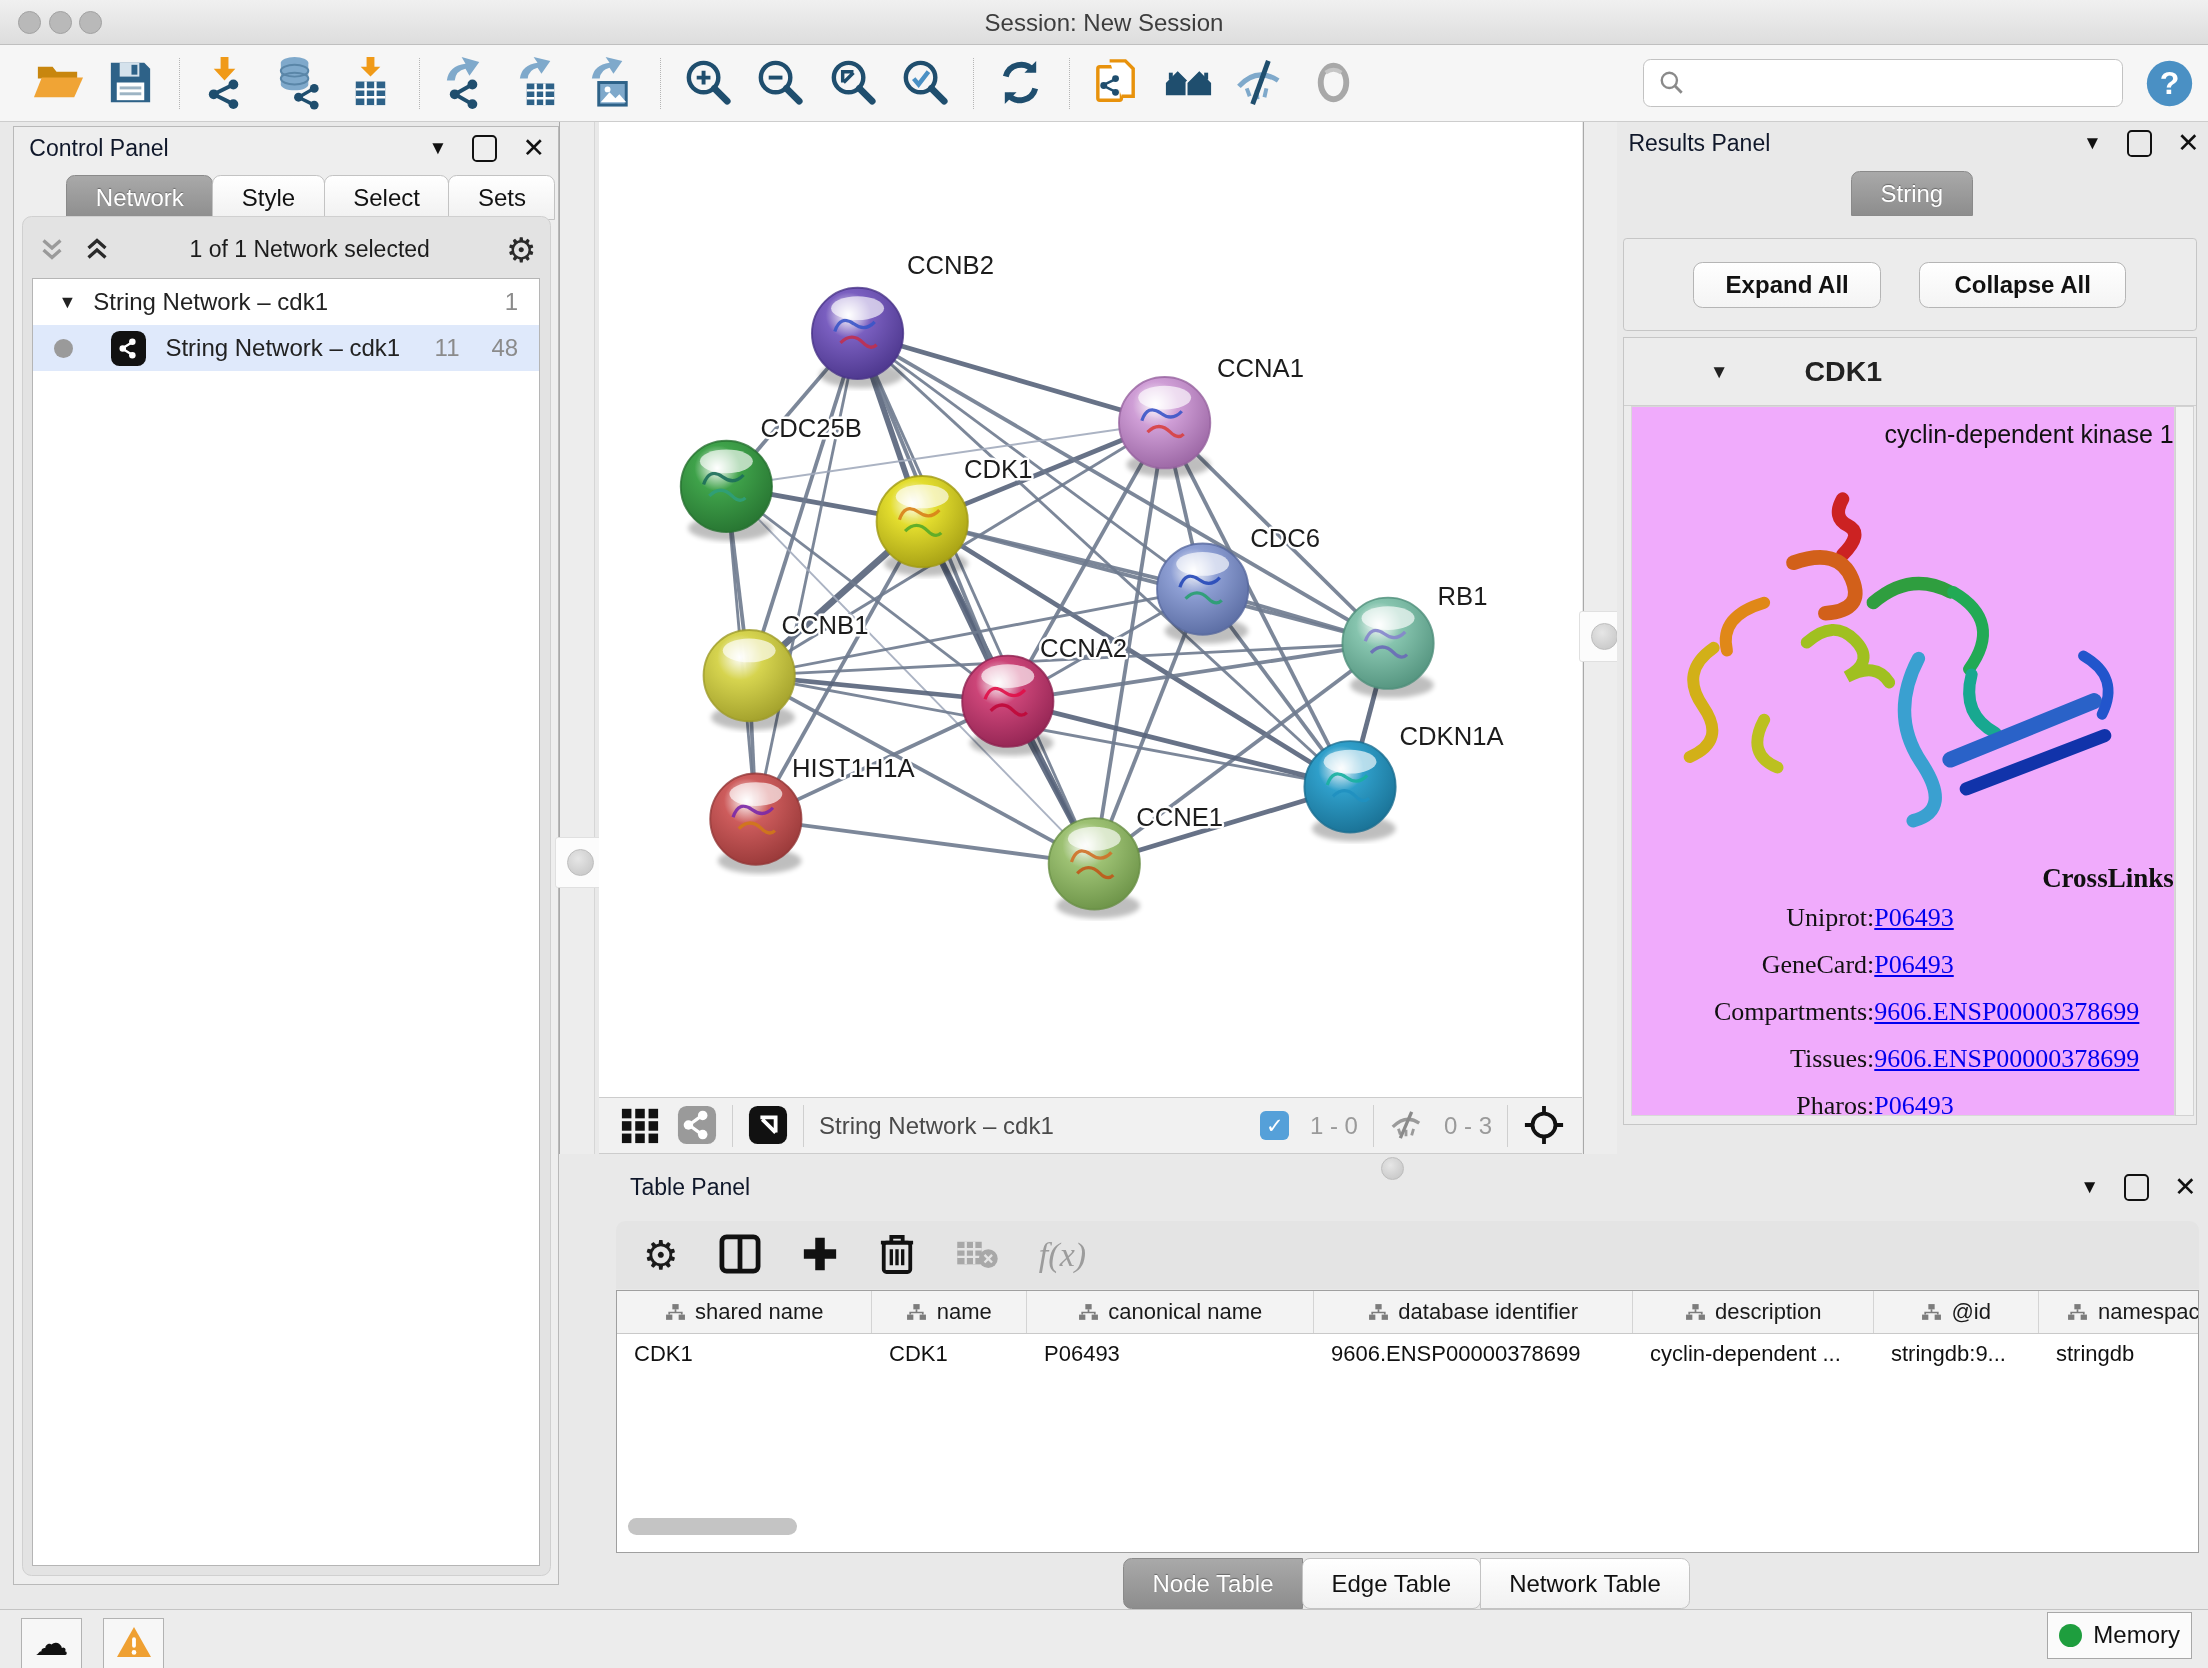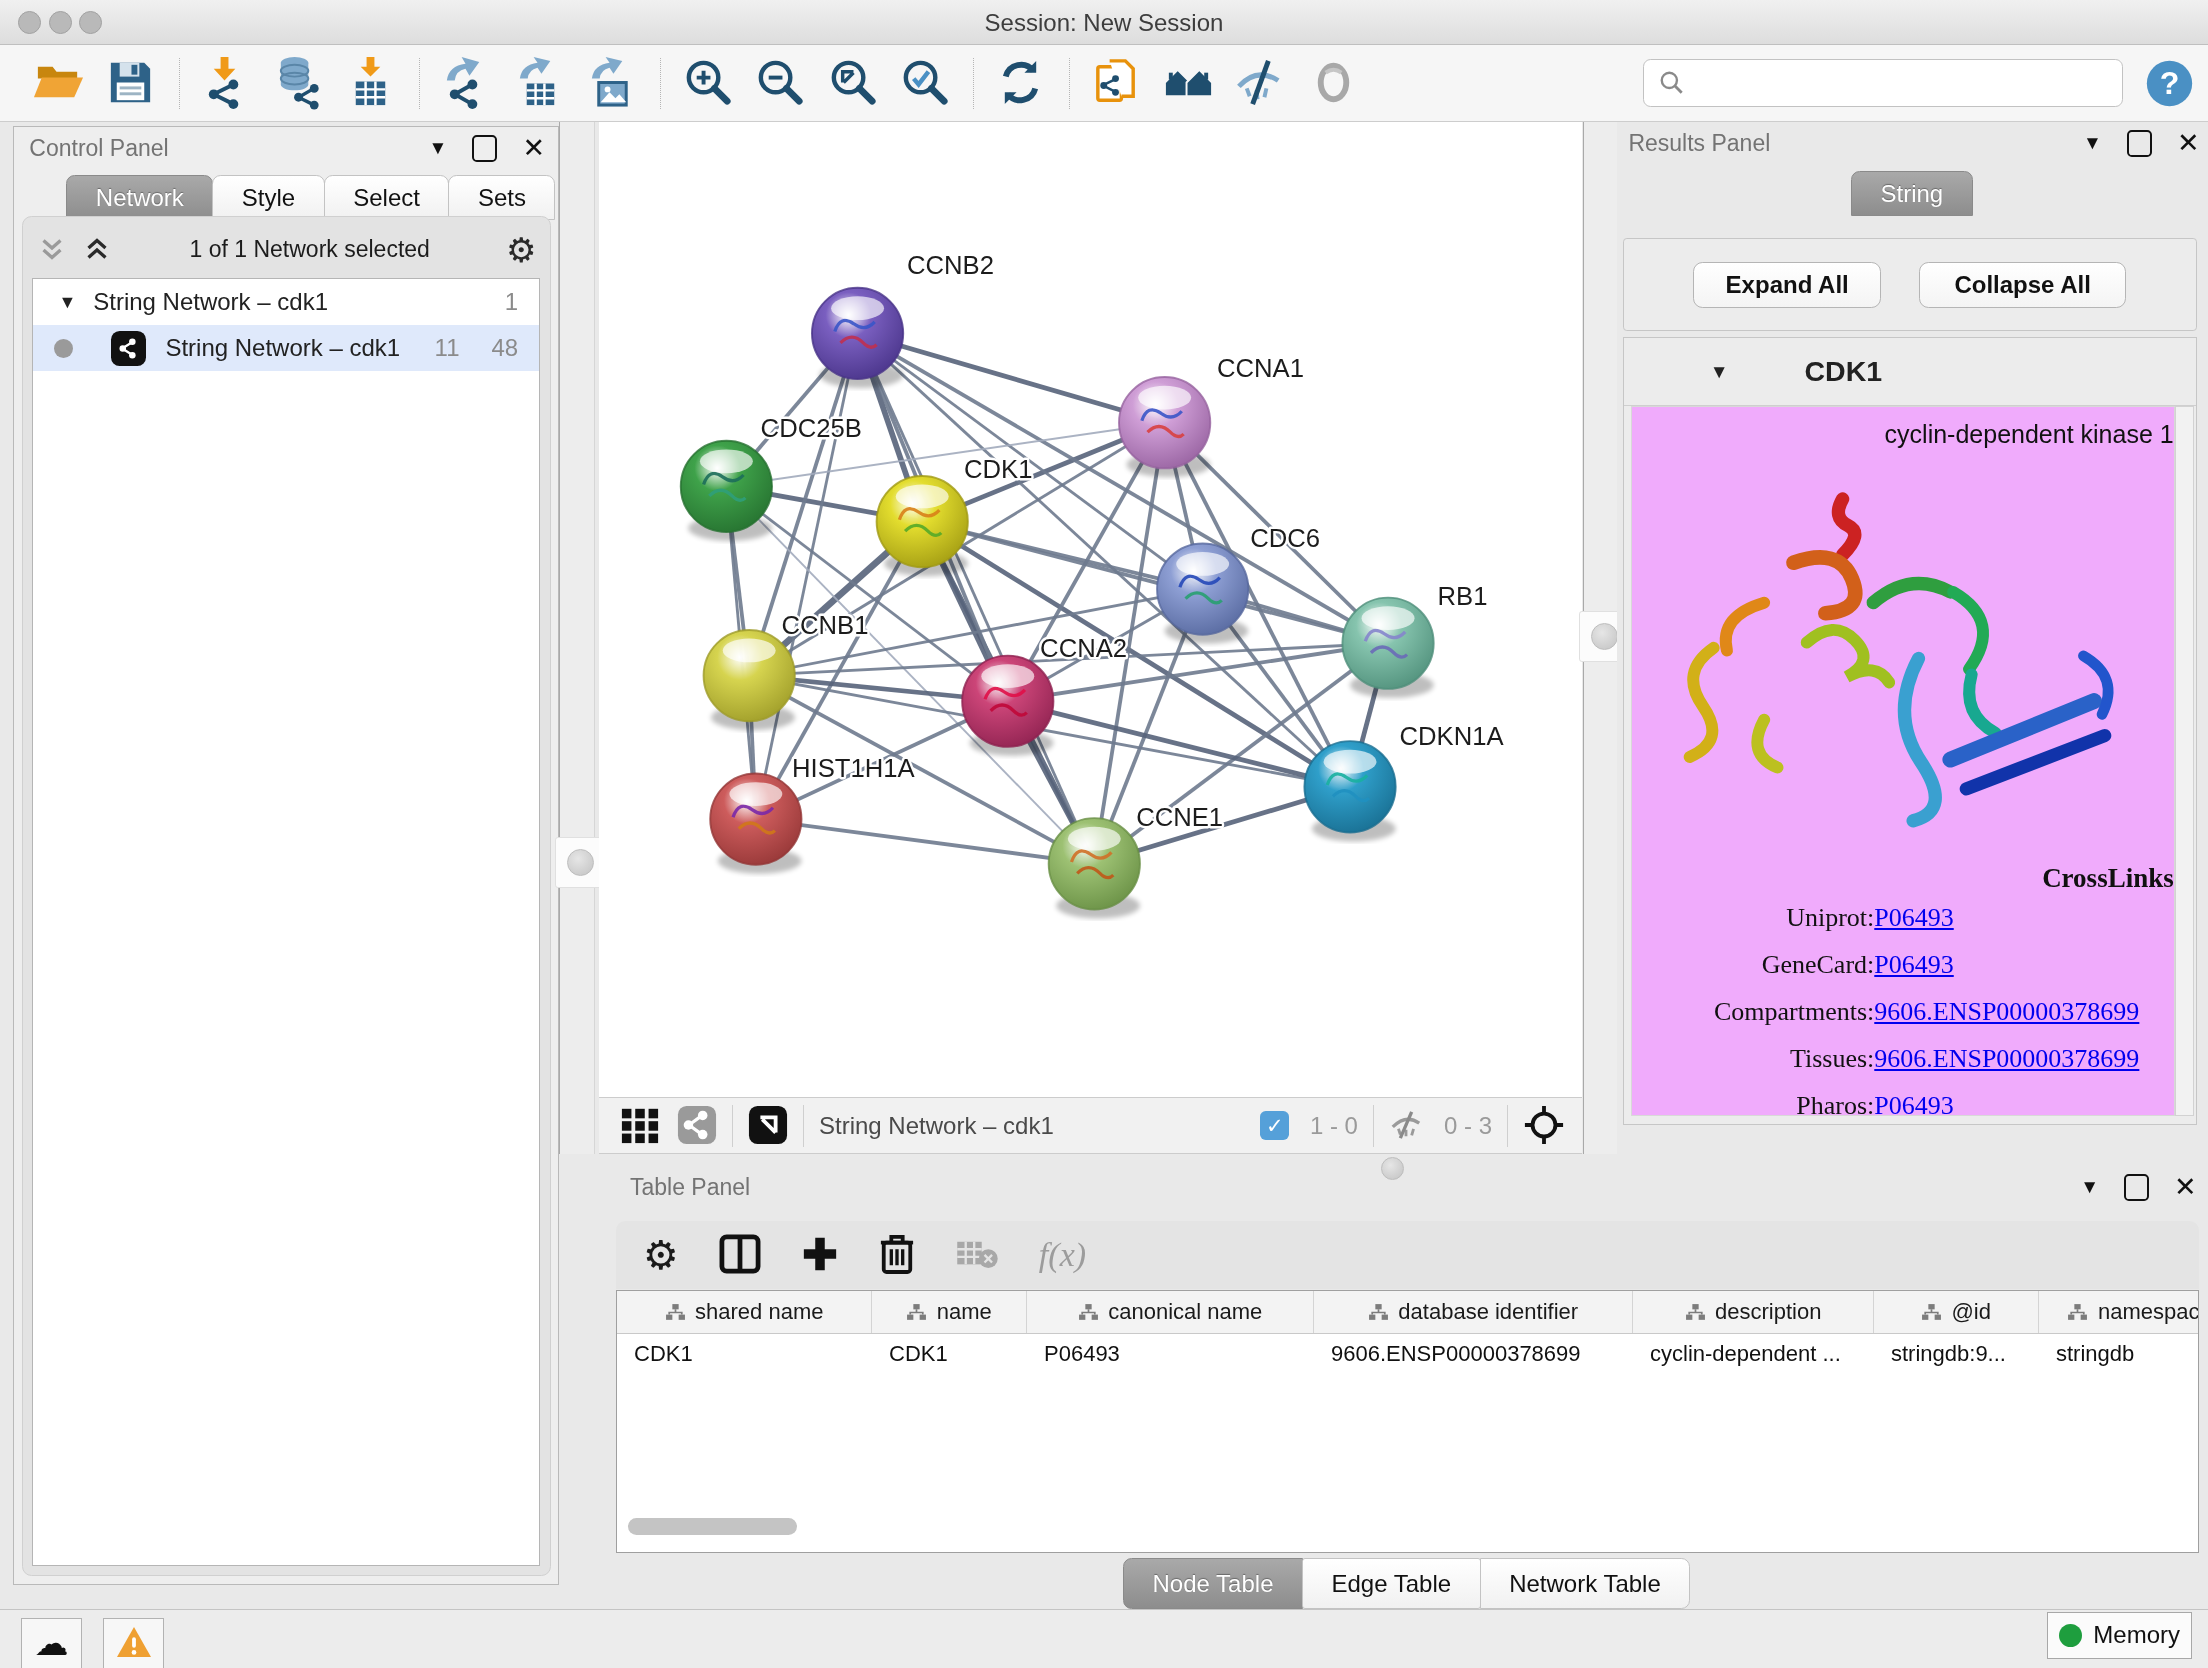--- a/index.html
+++ b/index.html
@@ -14,21 +14,21 @@
   
   .toolbar{left:0;top:45px;width:2208px;height:77px;background:#f6f6f6;border-bottom:1px solid #cdcdcd;
            display:flex;align-items:center;padding:0 0 0 28.5px;box-sizing:border-box;}
   .tbtn{width:59px;height:59px;display:flex;align-items:center;justify-content:center;flex:0 0 auto;margin-right:13.3px;}
   .tsep{width:0;height:51px;border-left:1.9px dotted #b5b5b5;margin:0 17px 0 5.7px;flex:0 0 auto;}
   .searchbox{margin-left:auto;width:480px;height:48px;background:#fff;border:1px solid #c2c2c2;border-radius:7.6px;
              display:flex;align-items:center;padding:0 13.3px;box-sizing:border-box;flex:0 0 auto;}
   .searchbox input{border:none;outline:none;font-size:23px;width:100%;background:transparent;}
   .helpbtn{width:51px;height:51px;margin:0 13.3px 0 21px;flex:0 0 auto;}
   
-  .panel-title{font-size:23px;color:#737373;}
+  .panel-title{font-size:23px;color:#0f172a;}
   .panel-ctrls{display:flex;align-items:center;gap:25px;}
   .pc-tri{font-size:19px;color:#111;}
   .pc-float{width:21px;height:23px;border:2.9px solid #111;border-radius:4.8px;}
   .pc-close{font-size:27px;font-weight:bold;color:#111;line-height:1;}
   .tabrow{display:flex;}
   .tab{height:43px;padding:0 28.5px;display:flex;align-items:center;background:linear-gradient(#ffffff,#f1f1f1);
        border:1px solid #c3c3c3;margin-left:-1px;font-size:24px;color:#111;border-radius:8.6px 8.6px 0 0;}
   .tab.active{background:linear-gradient(#a9a9a9,#8d8d8d);color:#fff;border-color:#8a8a8a;
               text-shadow:0 -1px 1px rgba(0,0,0,.35);}
   .btn{background:linear-gradient(#ffffff,#f4f4f4);border:1px solid #b5b5b5;border-radius:9.5px;
@@ -77,21 +77,21 @@
               display:flex;align-items:center;padding-left:27px;box-sizing:border-box;gap:40px;}
   .tp-table{left:17px;top:122px;width:1583px;height:263px;background:#fff;border:1px solid #9f9f9f;box-sizing:border-box;overflow:hidden;}
   .thead{display:flex;height:42px;background:#f3f3f3;border-bottom:1px solid #c9c9c9;}
   .th{display:flex;align-items:center;justify-content:center;gap:9.5px;font-size:22px;color:#1a1a1a;
       border-right:1px solid #d4d4d4;box-sizing:border-box;overflow:hidden;white-space:nowrap;flex:0 0 auto;}
   .trow{display:flex;height:40px;}
   .td{display:flex;align-items:center;padding-left:17px;font-size:22px;color:#111;box-sizing:border-box;
       overflow:hidden;white-space:nowrap;flex:0 0 auto;}
   .hthumb{left:28.5px;top:350px;width:169px;height:17px;background:#c4c4c4;border-radius:8.6px;}
   .tp-tabs{left:525px;top:390px;}
-  .tp-tabs .tab{border-radius:3px;height:49px;}
+  .tp-tabs .tab{border-radius:8px;height:49px;}
   .tp-tabs .tab:first-child{border-radius:8.6px 0 0 8.6px;}
   .tp-tabs .tab:last-child{border-radius:0 8.6px 8.6px 0;}
   
   .bottombar{left:0;top:1609px;width:2208px;height:59px;background:#ececec;border-top:1px solid #c4c4c4;}
   .bb-btn{width:59px;height:49px;background:#f7f7f7;border:1px solid #b2b2b2;display:flex;align-items:center;justify-content:center;top:7.6px;}
   .memory-btn{left:2047px;top:1.9px;width:143px;height:45px;background:#fbfbfb;border:1px solid #a8a8a8;
               display:flex;align-items:center;justify-content:center;gap:11.4px;font-size:24px;color:#111;}
   .mem-dot{width:23px;height:23px;border-radius:50%;}
   .glyph{line-height:1;}
 </style>

